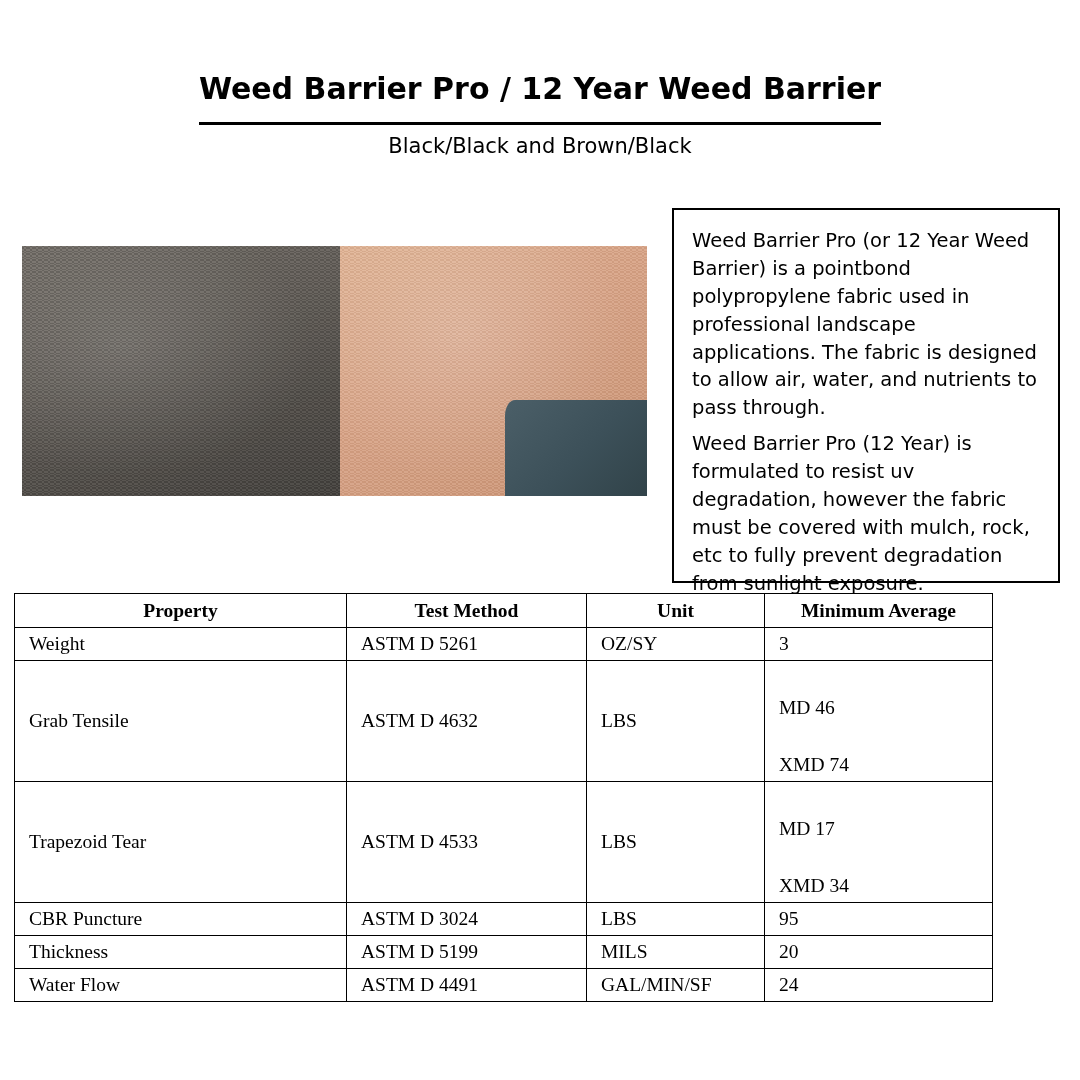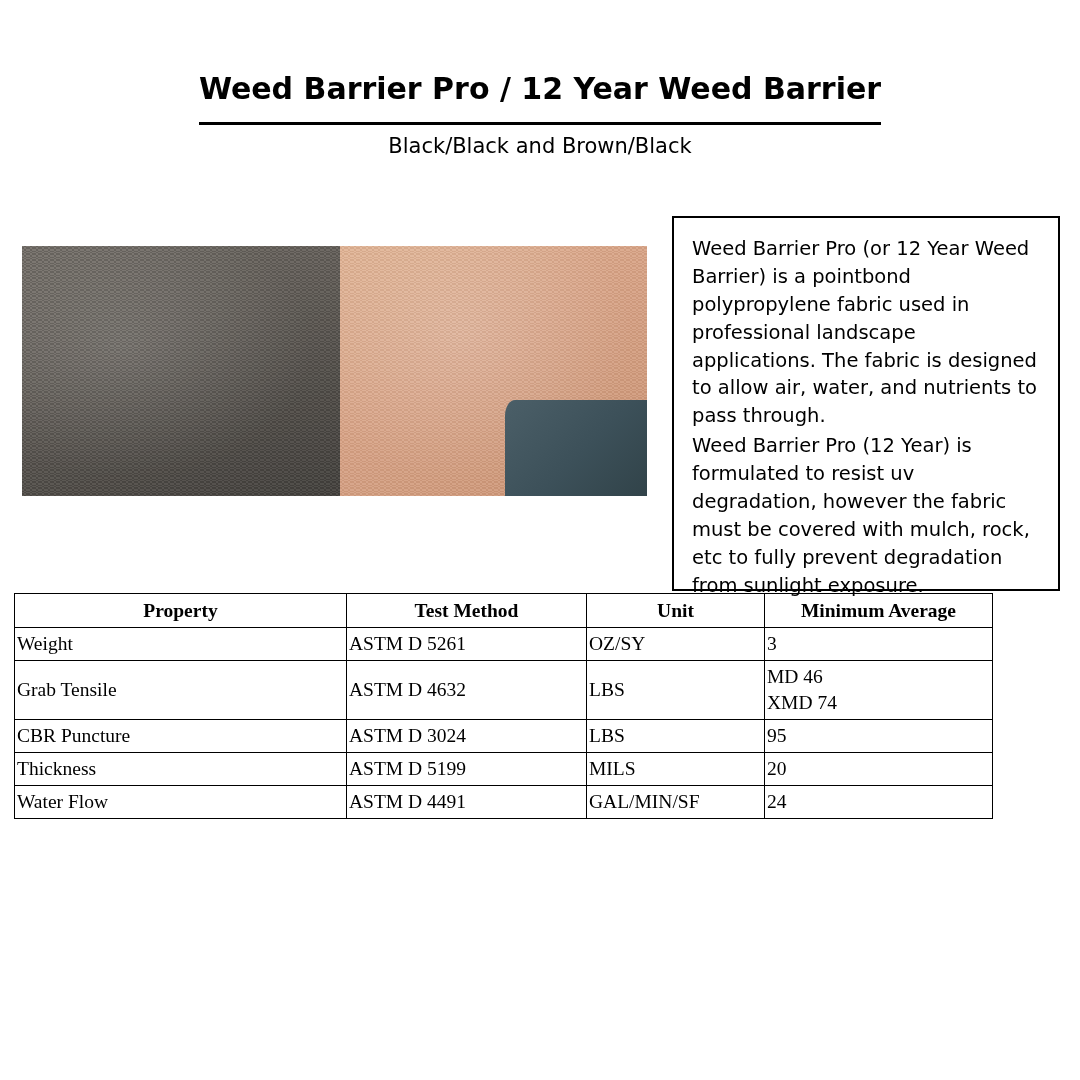--- a/index.html
+++ b/index.html
@@ -99,65 +99,65 @@
     height: 96px;
     background: linear-gradient(135deg, #4b5f68 0%, #3c5059 55%, #314349 100%);
     z-index: 3;
     border-top-left-radius: 10px 16px;
   }
 
   
   .desc-box {
     position: absolute;
     left: 672px;
-    top: 216px;
+    top: 208px;
     width: 388px;
     height: 375px;
     border: 2px solid #000;
     box-sizing: border-box;
     padding: 17px 16px 10px 18px;
   }
   .desc-p {
     font-family: "DejaVu Sans", sans-serif;
     font-size: 19.5px;
     line-height: 1.43;
     margin: 0;
   }
-  .desc-p + .desc-p { margin-top: 2px; }
+  .desc-p + .desc-p { margin-top: 8px; }
 
   
   .spec-table-wrap {
     position: absolute;
     left: 14px;
     top: 593px;
     width: 978px;
   }
   table.spec {
     border-collapse: collapse;
     width: 978px;
     font-family: "Liberation Serif", "DejaVu Serif", serif;
     font-size: 19.5px;
     table-layout: fixed;
   }
   table.spec th, table.spec td {
     border: 1px solid #000;
     vertical-align: middle;
-    padding: 3px 2px;
+    padding: 3px 14px;
     height: 26px;
   }
   table.spec th {
     font-weight: bold;
     height: 27px;
   }
   .col-prop   { width: 332px; }
   .col-method { width: 240px; }
   .col-unit   { width: 178px; }
   .col-min    { width: 228px; }
   .two-line { height: 54px; }
-  .min-stack { line-height: 1.33; }
+  .min-stack { line-height: 1.33; margin-top: 31px; }
 </style>
 </head>
 <body>
 
 <div class="header">
   <div class="doc-title">Weed Barrier Pro / 12 Year Weed Barrier</div>
   <div class="doc-subtitle">Black/Black and Brown/Black</div>
 </div>
 
 <div class="media-row">
@@ -199,20 +199,29 @@
       </tr>
       <tr class="two-line">
         <td>Grab Tensile</td>
         <td>ASTM D 4632</td>
         <td>LBS</td>
         <td>
           <div class="min-stack">MD 46</div>
           <div class="min-stack">XMD 74</div>
         </td>
       </tr>
+      <tr class="two-line">
+        <td>Trapezoid Tear</td>
+        <td>ASTM D 4533</td>
+        <td>LBS</td>
+        <td>
+          <div class="min-stack">MD 17</div>
+          <div class="min-stack">XMD 34</div>
+        </td>
+      </tr>
       <tr>
         <td>CBR Puncture</td>
         <td>ASTM D 3024</td>
         <td>LBS</td>
         <td>95</td>
       </tr>
       <tr>
         <td>Thickness</td>
         <td>ASTM D 5199</td>
         <td>MILS</td>

